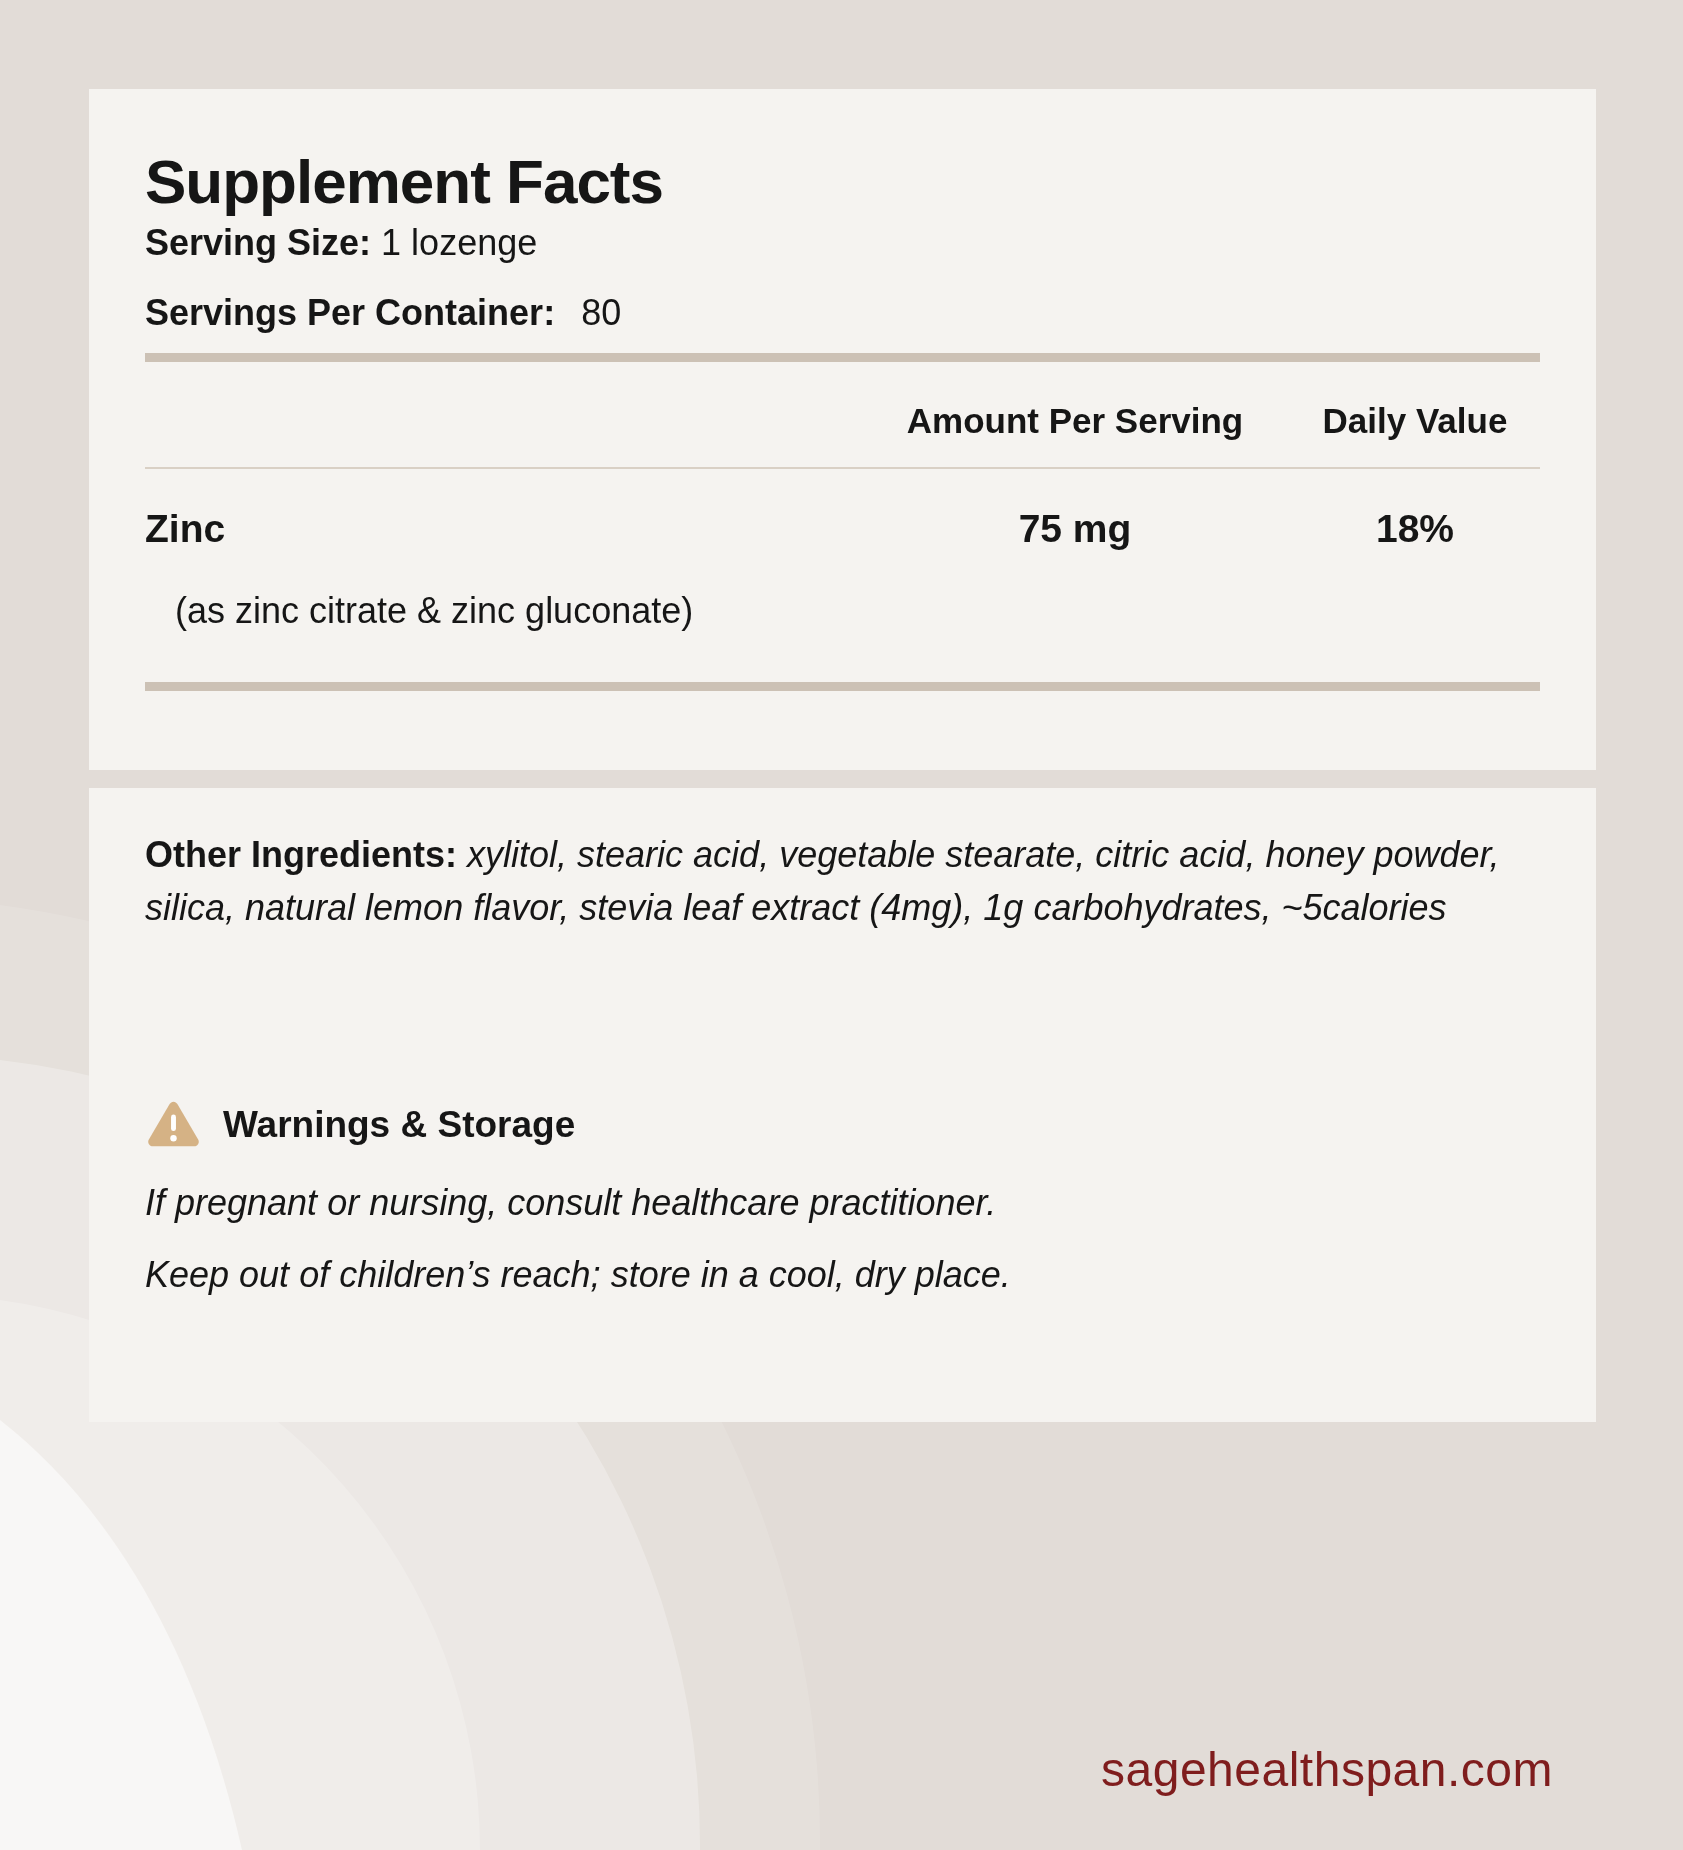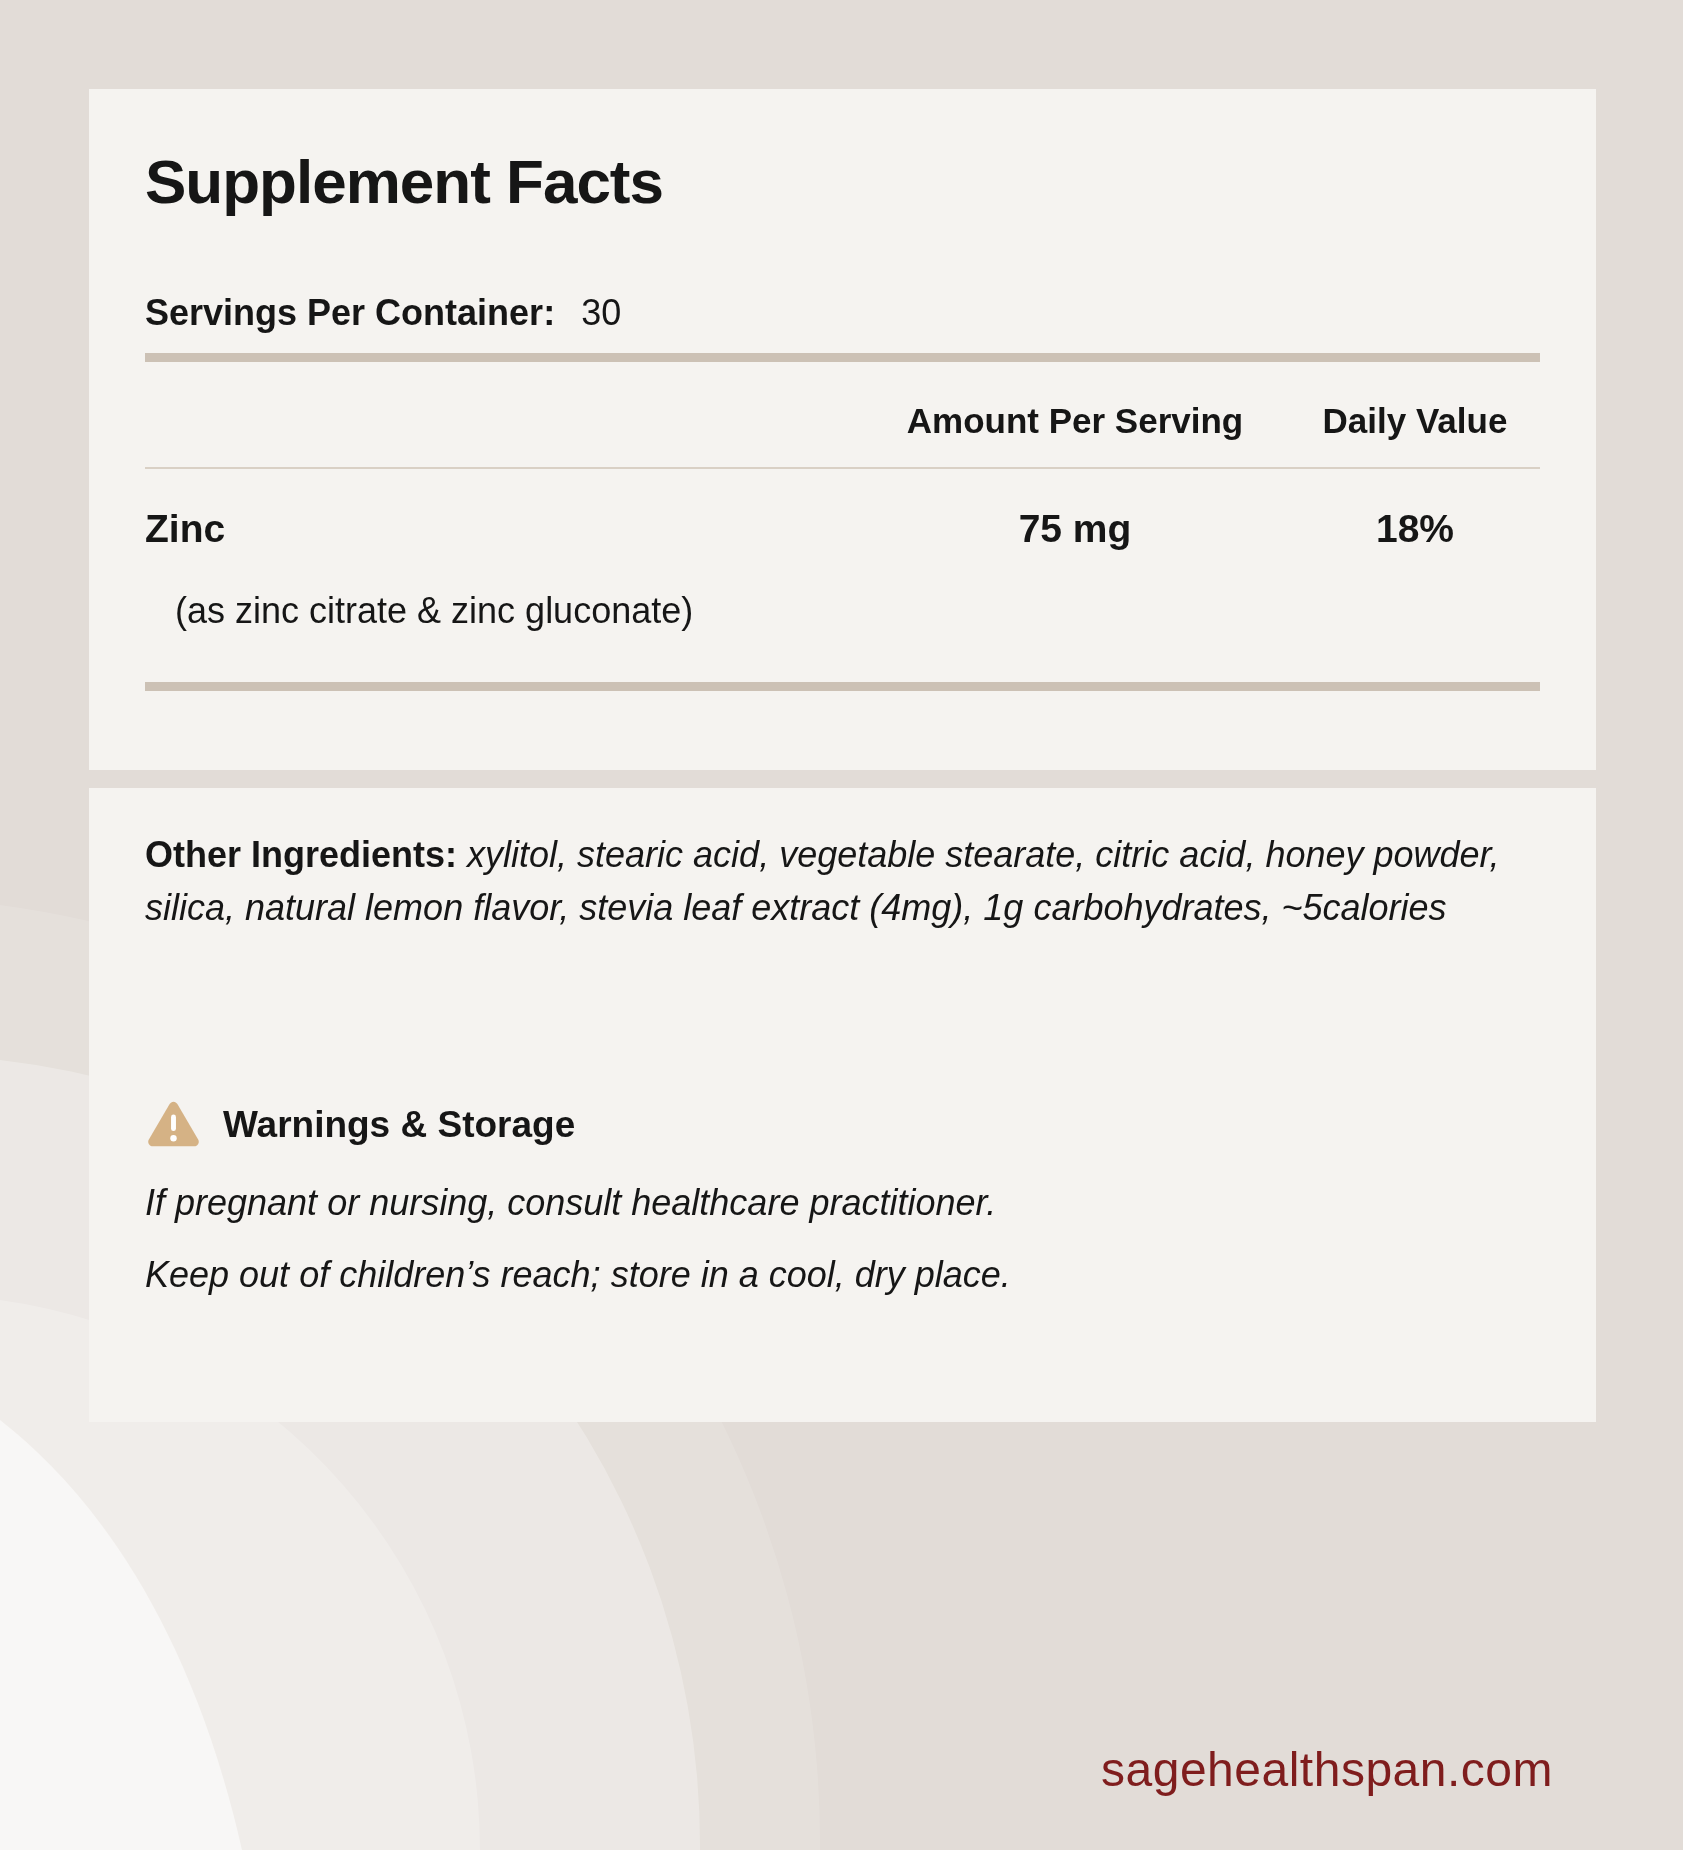--- a/index.html
+++ b/index.html
@@ -111,24 +111,28 @@
 <svg class="deco" viewBox="0 0 1683 1850" xmlns="http://www.w3.org/2000/svg" aria-hidden="true">
   <path d="M0,905 A945,945 0 0 1 820,1850 L0,1850 Z" fill="rgba(255,255,255,0.12)"></path>
   <path d="M0,1060 A790,790 0 0 1 700,1850 L0,1850 Z" fill="rgba(255,255,255,0.28)"></path>
   <path d="M0,1300 A555,555 0 0 1 480,1850 L0,1850 Z" fill="rgba(255,255,255,0.22)"></path>
   <path d="M0,1420 C90,1490 190,1620 242,1850 L0,1850 Z" fill="rgba(255,255,255,0.55)"></path>
 </svg>
 
 <section class="panel" id="panel-facts">
   <h1 class="abs sf-title">Supplement Facts</h1>
 
+  <p class="abs sf-line sf-serving">
+    <span class="lbl">Serving Size:</span>
+    <span class="val">1 lozenge</span>
+  </p>
 
   <p class="abs sf-line sf-servings">
     <span class="lbl">Servings Per Container:</span>
-    <span class="val">30</span>
+    <span class="val">80</span>
   </p>
 
   <div class="abs rule-thick" id="sf-rule-top"></div>
 
   <div class="abs facts-grid facts-header">
     <span></span>
     <span class="col">Amount Per Serving</span>
     <span class="col">Daily Value</span>
   </div>
 

